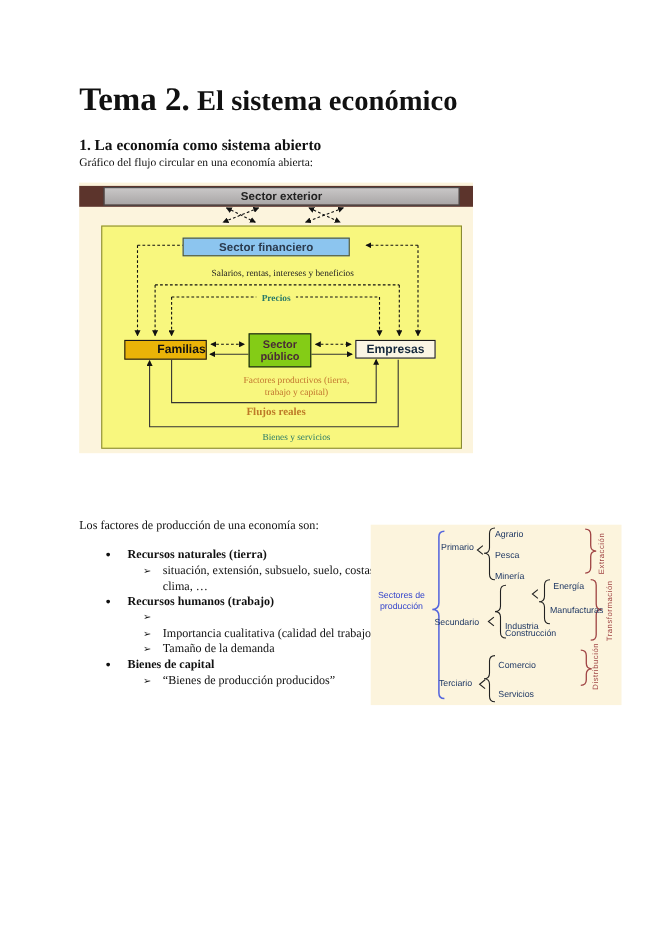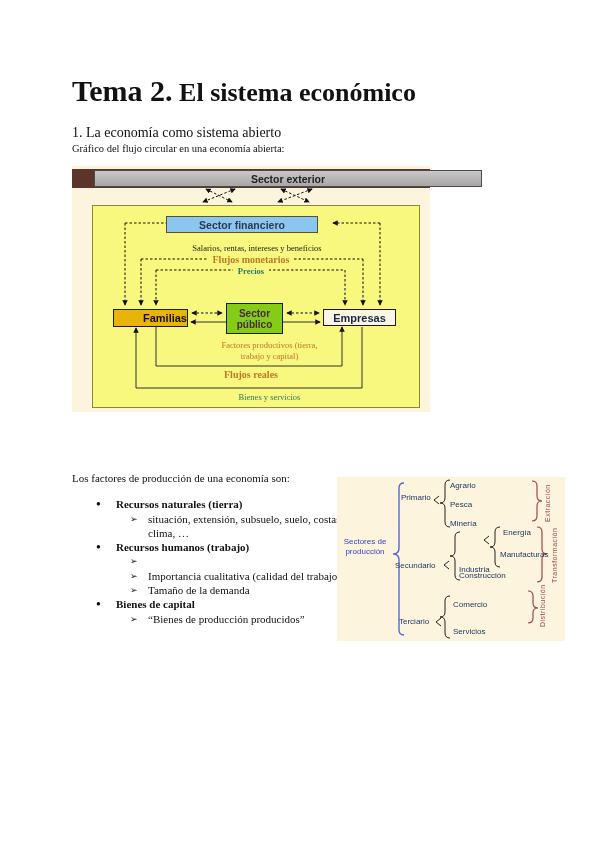--- a/index.html
+++ b/index.html
@@ -4,27 +4,27 @@
 <style>
   html,body{margin:0;padding:0;}
   body{
     width:600px;height:848px;background:#ffffff;position:relative;
     font-family:"Liberation Serif", serif;color:#111;overflow:hidden;
   }
   
   .title{position:absolute;left:72px;top:74px;font-weight:bold;white-space:nowrap;}
   .title .t-big{font-size:30px;}
   .title .t-rest{font-size:26px;}
-  .h2{position:absolute;left:72px;top:125px;font-size:14px;font-weight:normal;}
+  .h2{position:absolute;left:72px;top:125px;font-size:14px;font-weight:bold;}
   .caption{position:absolute;left:72px;top:143px;font-size:10.5px;}
 
   
   .fd{position:absolute;left:72px;top:166px;width:358px;height:246px;background:#fcf4dd;}
   .fd-brown{position:absolute;left:0;top:3px;width:358px;height:19px;background:#5c342c;}
-  .fd-gray{position:absolute;left:22px;top:4px;width:388px;height:17px;
+  .fd-gray{position:absolute;left:22px;top:4px;width:324px;height:17px;
     background:linear-gradient(#c9c7c7,#a9a6a6);border:1.5px solid #4a4a4a;box-sizing:border-box;
     display:flex;align-items:center;justify-content:center;
     font-family:"Liberation Sans",sans-serif;font-size:10.5px;font-weight:600;color:#222;}
   .fd-yellow{position:absolute;left:20px;top:39px;width:328px;height:203px;background:#f8f77e;
     border:1px solid #8a8a35;box-sizing:border-box;}
   .fd svg{position:absolute;left:0;top:0;}
   .fd-box{position:absolute;box-sizing:border-box;display:flex;align-items:center;justify-content:center;
     font-family:"Liberation Sans",sans-serif;font-weight:bold;text-align:center;}
   .fd-blue{left:94px;top:50px;width:152px;height:17px;background:#8cc5ef;border:1px solid #55552a;
     font-size:10.5px;font-weight:600;color:#2b3b4f;}
@@ -130,23 +130,20 @@
     <span>
       <span>Sector</span><br>
       <span>público</span>
     </span>
   </div>
   <div class="fd-box fd-emp">
     <span>Empresas</span>
   </div>
 
   <div class="fd-lab lab-sal">Salarios, rentas, intereses y beneficios</div>
-  <div class="fd-lab lab-fm">
-    <span>Flujos monetarios</span>
-  </div>
   <div class="fd-lab lab-pre">
     <span>Precios</span>
   </div>
   <div class="fd-lab lab-fac">
     <span>Factores productivos (tierra,</span><br>
     <span>trabajo y capital)</span>
   </div>
   <div class="fd-lab lab-fr">Flujos reales</div>
   <div class="fd-lab lab-bs">Bienes y servicios</div>
 </div>

